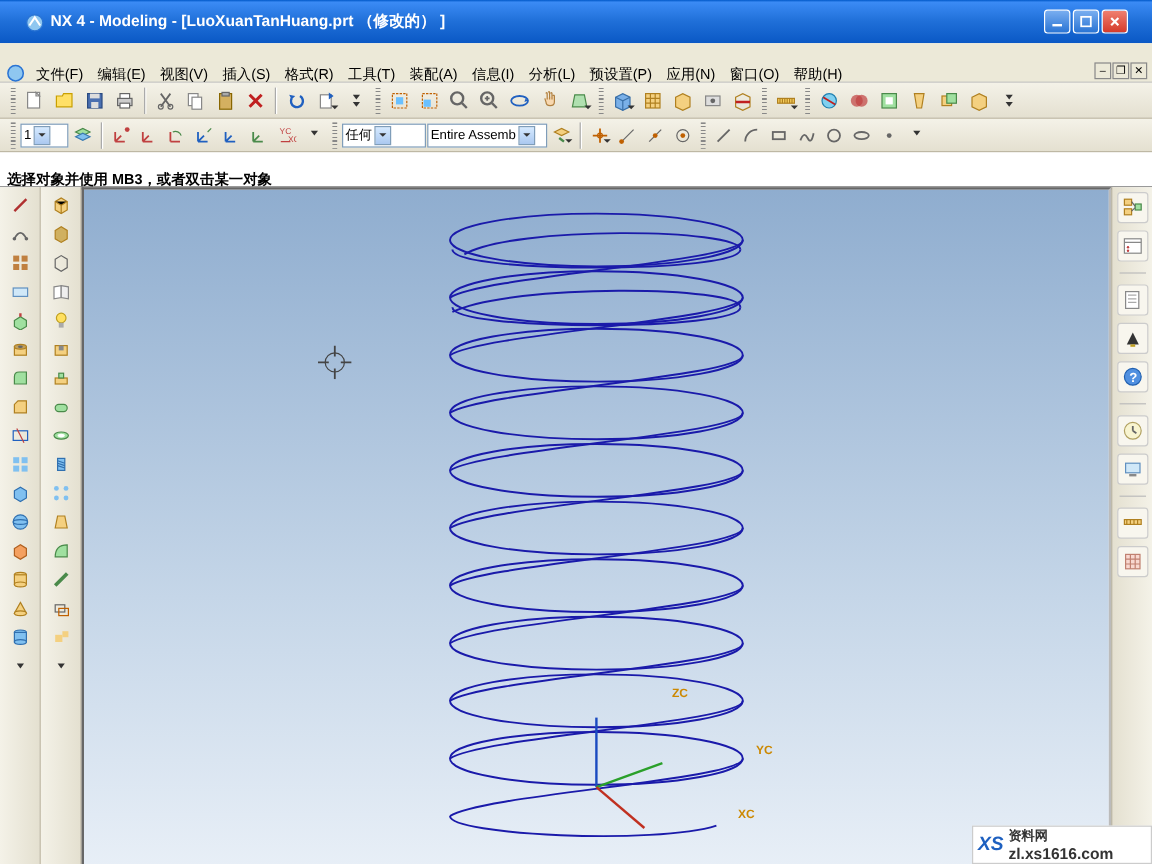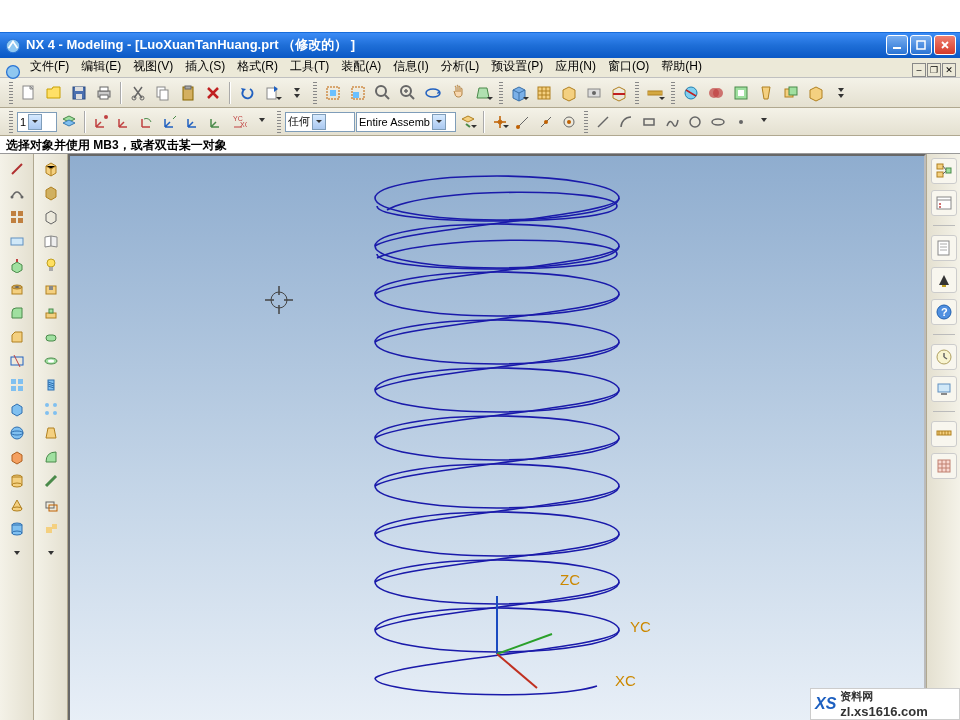--- a/index.html
+++ b/index.html
@@ -1,28 +1,28 @@
 <!DOCTYPE html>
 <html><head>
 <meta charset="utf-8">
 <style>
 * { margin: 0; padding: 0; box-sizing: border-box; font-family: "Microsoft YaHei", "SimSun", Arial, sans-serif; }
 body { width: 960px; height: 720px; overflow: hidden; background: #fff; font-size: 12px; }
 
 
-.titlebar { height: 26px; background: linear-gradient(to bottom, #0058c8 0%, #3b8bf5 5%, #1f6fd8 50%, #0a58c5 100%); display: flex; align-items: center; padding: 0 4px; color: #fff; margin-top: 32px; }
+.titlebar { height: 36px; background: linear-gradient(to bottom, #0058c8 0%, #3b8bf5 5%, #1f6fd8 50%, #0a58c5 100%); display: flex; align-items: center; padding: 0 20px; color: #fff; }
 .titlebar .app-icon { width: 16px; height: 16px; margin-right: 6px; }
 .titlebar .title-text { flex: 1; font-size: 13px; font-weight: bold; }
 .titlebar .win-btns { display: flex; gap: 2px; }
 .titlebar .win-btn { width: 22px; height: 20px; border: 1px solid #fff; border-radius: 3px; display: flex; align-items: center; justify-content: center; font-size: 11px; cursor: pointer; }
 .titlebar .win-btn.min, .titlebar .win-btn.max { background: linear-gradient(to bottom, #79aef0, #2a74d4); }
 .titlebar .win-btn.close { background: linear-gradient(to bottom, #f08070, #d43a2a); }
 
 
-.menubar { height: 20px; background: #ece9d8; display: flex; align-items: flex-end; padding: 0 4px; border-bottom: 1px solid #c0c0c0; }
+.menubar { height: 20px; background: #ece9d8; display: flex; align-items: flex-start; padding: 16px 4px; border-bottom: 1px solid #c0c0c0; }
 .menubar .app-sm-icon { width: 14px; height: 14px; margin-right: 6px; }
 .menubar .menu-item { padding: 2px 6px; cursor: pointer; font-size: 12px; white-space: nowrap; }
 .menubar .mdi-btns { margin-left: auto; display: flex; gap: 1px; }
 .menubar .mdi-btn { width: 14px; height: 14px; border: 1px solid #888; background: #ece9d8; font-size: 9px; display: flex; align-items: center; justify-content: center; cursor: pointer; }
 
 
 .toolbar-row { height: 30px; background: linear-gradient(to bottom, #f4f2e8, #e4e0d0); border-bottom: 1px solid #b0a890; display: flex; align-items: center; padding: 0 6px; gap: 1px; }
 .toolbar-row.row2 { height: 28px; }
 .toolbar-row.row-bottom { height: 28px; border-top: 1px solid #b0a890; border-bottom: none; }
 .tb-sep { width: 2px; height: 22px; border-left: 1px solid #aaa; border-right: 1px solid #fff; margin: 0 3px; }
@@ -33,34 +33,34 @@
 .tb-btn .dd::after { content: ""; position: absolute; border: 3px solid transparent; border-top-color: #333; left: 0; top: 0; }
 .combo { height: 20px; border: 1px solid #7f9db9; background: #fff; display: flex; align-items: center; font-size: 11px; padding: 0 2px; }
 .combo .combo-dd { width: 14px; height: 16px; background: linear-gradient(to bottom, #d6eaff, #aac8f0); border: 1px solid #7f9db9; margin-left: 2px; display: flex; align-items: center; justify-content: center; }
 .combo .combo-dd::after { content: ""; border: 3px solid transparent; border-top-color: #333; margin-top: 3px; }
 
 
 .tb-btn svg, .app-icon svg, .app-sm-icon svg { width: 18px; height: 18px; }
 .tb-btn.sm svg { width: 16px; height: 16px; }
 
 
-.prompt-line { height: 18px; background: #fff; border-bottom: 1px solid #999; padding: 1px 6px; font-size: 12px; font-weight: bold; }
+.prompt-line { height: 18px; background: #fff; border-bottom: 1px solid #999; padding: 14px 6px; font-size: 12px; font-weight: bold; }
 
 
 .main-row { display: flex; height: 570px; }
 .left-tool-col { width: 34px; background: linear-gradient(to right, #f4f2e8, #e4e0d0); border-right: 1px solid #b0a890; display: flex; flex-direction: column; align-items: center; padding: 4px 0; gap: 2px; }
 .left-tool-col2 { width: 34px; background: linear-gradient(to right, #f4f2e8, #e4e0d0); border-right: 1px solid #b0a890; display: flex; flex-direction: column; align-items: center; padding: 4px 0; gap: 2px; }
 .right-tool-col { width: 34px; background: linear-gradient(to left, #f4f2e8, #e4e0d0); border-left: 1px solid #b0a890; display: flex; flex-direction: column; align-items: center; padding: 4px 0; gap: 6px; }
 .viewport { flex: 1; background: linear-gradient(to bottom, #8fadcf 0%, #c5d6e8 60%, #e8eff7 100%); border: 2px inset #bbb; position: relative; overflow: hidden; }
 
 
 .helix { position: absolute; left: 50%; top: 10px; transform: translateX(-50%); }
 
 
-.axis-label { position: absolute; color: #cc8800; font-size: 15px; }
+.axis-label { position: absolute; color: #cc8800; font-size: 10px; font-weight: bold; }
 
 
 .crosshair { position: absolute; left: 195px; top: 130px; width: 28px; height: 28px; }
 .crosshair svg { width: 28px; height: 28px; }
 
 
 .watermark { position: absolute; right: 0px; bottom: 0px; width: 150px; height: 32px; display: flex; align-items: center; background: #fff; border: 1px solid #ccc; padding: 12px 4px; font-size: 11px; margin-top: 27px; }
 .watermark .xs { font-size: 16px; font-weight: bold; color: #1e60c0; font-style: italic; margin-right: 4px; }
 .watermark .txt { color: #333; font-weight: bold; }
 

